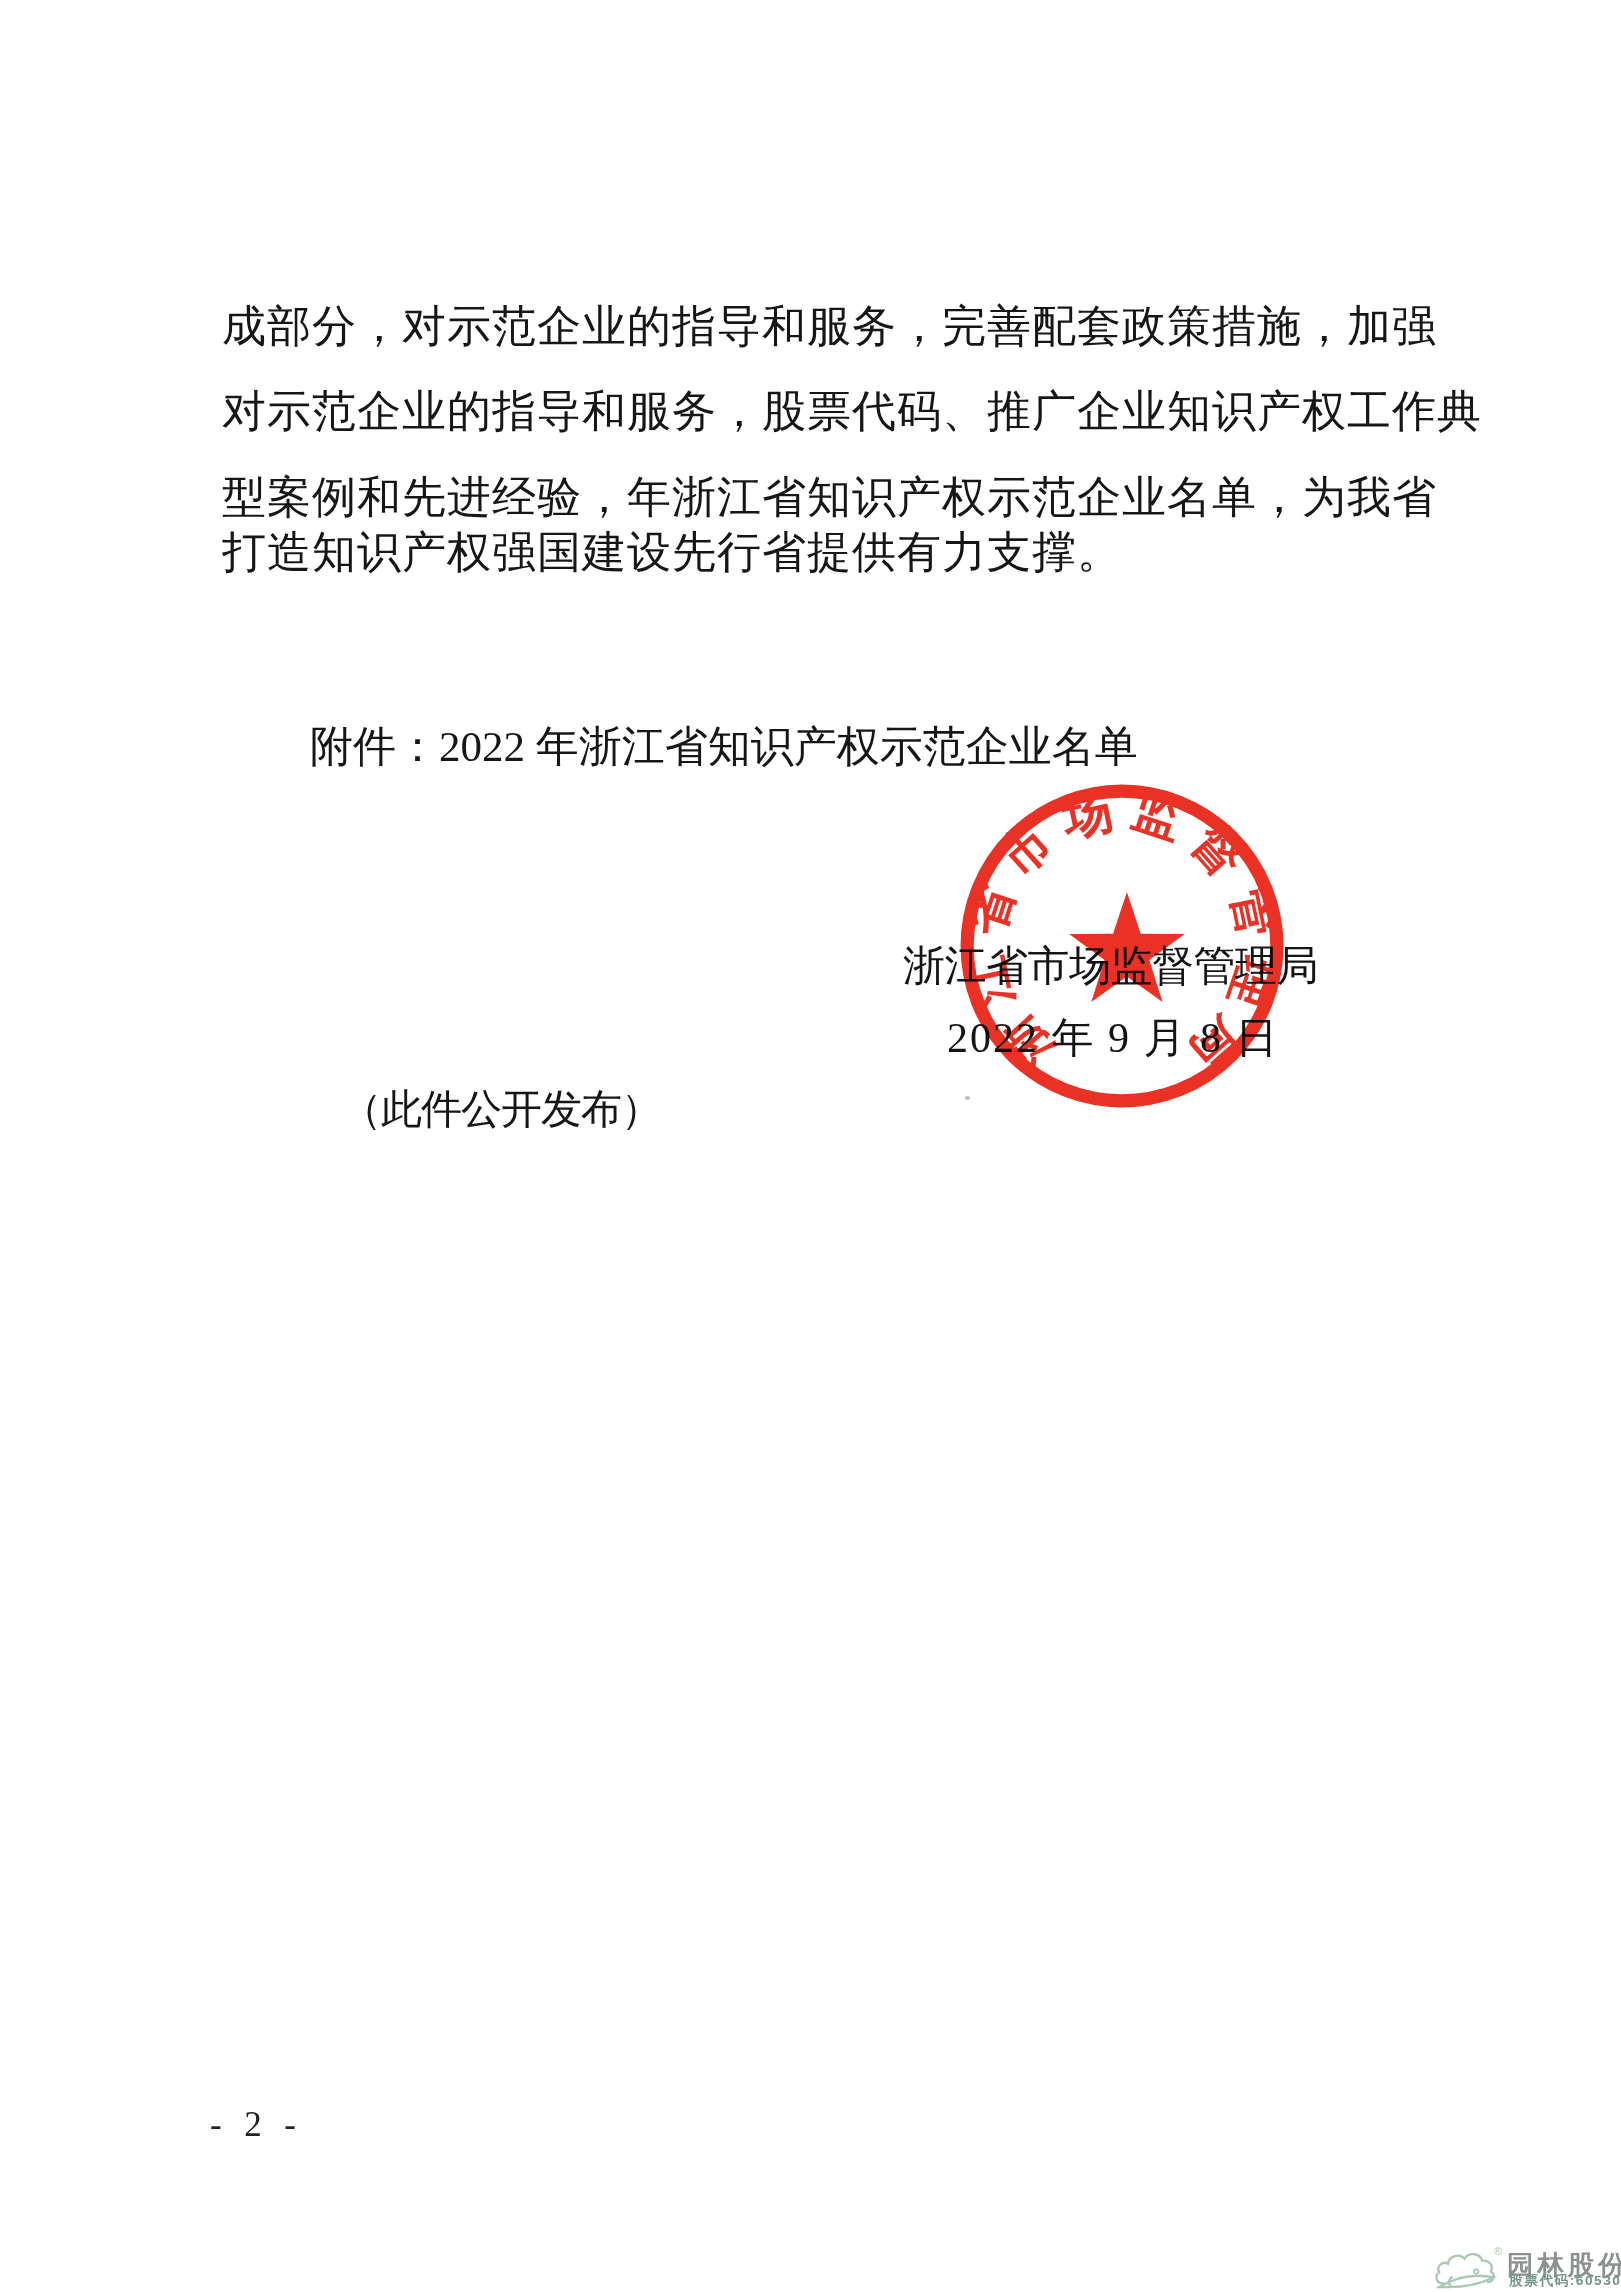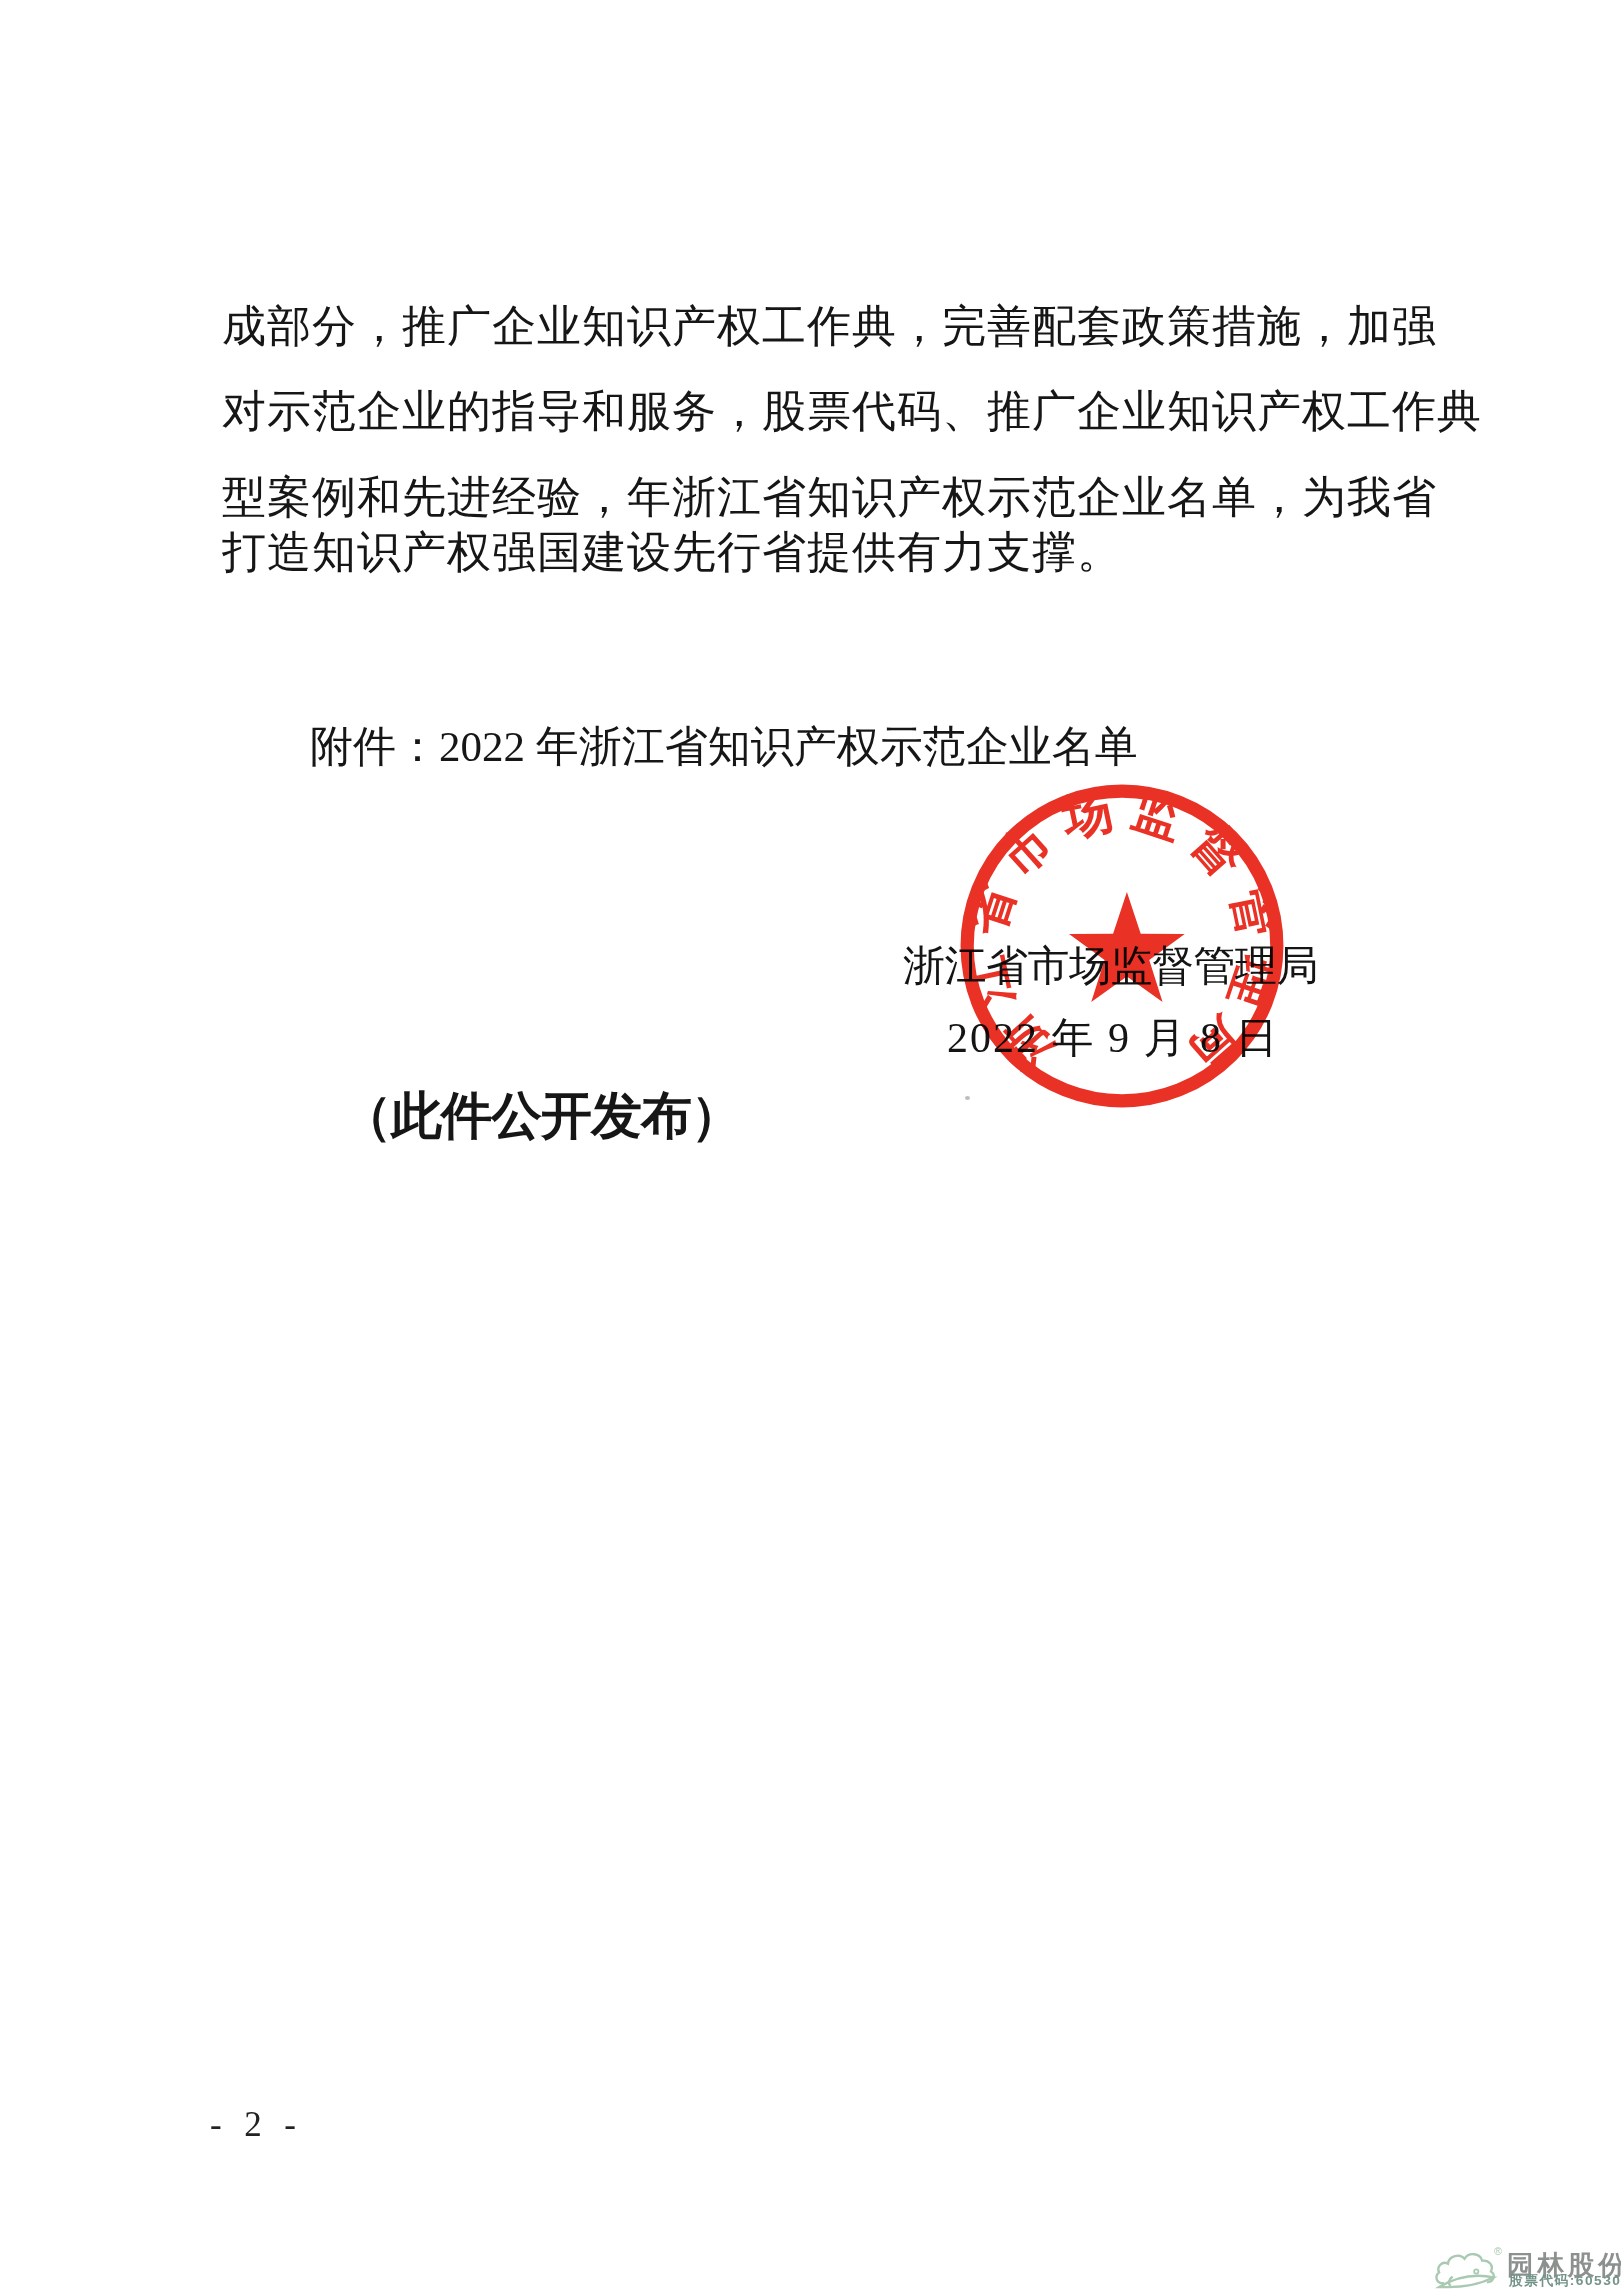--- a/index.html
+++ b/index.html
@@ -8,21 +8,21 @@
     font-family:"Liberation Serif","DejaVu Serif",serif;color:#1a1a1a;
   }
   .abs{position:absolute;white-space:pre;}
   .bodyline{
     left:222px;width:1231px;font-size:44px;line-height:59px;
     letter-spacing:1px;color:#161616;
   }
   .attachment{left:304px;top:718px;font-size:43px;color:#161616;margin-left:6px;}
   .agency{left:903px;top:938px;font-size:42px;color:#141414;letter-spacing:-0.5px;}
   .dateline{left:947px;top:1010px;font-size:42px;color:#141414;letter-spacing:2px;}
-  .release{left:341px;top:1082px;font-size:51px;color:#161616;letter-spacing:-1px;font-weight:bold;}
+  .release{left:341px;top:1082px;font-size:41px;color:#161616;letter-spacing:-1px;}
   .pagenum{left:210px;top:2105px;font-size:35px;color:#222;letter-spacing:6.9px;}
   .seal{
     position:absolute;left:926px;top:750px;width:392px;height:392px;
     mix-blend-mode:multiply;opacity:0.96;
   }
   .seal text{
     font-family:"Liberation Sans","DejaVu Sans",sans-serif;
     font-weight:bold;font-size:50px;letter-spacing:14px;
   }
   .speck{
@@ -32,21 +32,21 @@
   .wm{position:absolute;font-family:"Liberation Sans","DejaVu Sans",sans-serif;}
   .wm-name{left:1507px;top:2247px;font-size:26.5px;color:#8c918e;letter-spacing:3.9px;font-weight:bold;}
   .wm-code{left:1509px;top:2272px;font-size:13.7px;color:#74948a;letter-spacing:1.5px;font-weight:bold;}
   .wm-reg{left:1494px;top:2245px;font-size:10.8px;color:#a9c9b2;}
   .wm-icon{position:absolute;left:1433px;top:2248px;width:69px;height:43px;}
 </style>
 </head>
 <body>
 
 <div>
-  <div class="abs bodyline" style="top:297px">成部分，推广企业知识产权工作典，完善配套政策措施，加强</div>
+  <div class="abs bodyline" style="top:297px">成部分，对示范企业的指导和服务，完善配套政策措施，加强</div>
   <div class="abs bodyline" style="top:382px">对示范企业的指导和服务，股票代码、推广企业知识产权工作典</div>
   <div class="abs bodyline" style="top:468px">型案例和先进经验，年浙江省知识产权示范企业名单，为我省</div>
   <div class="abs bodyline" style="top:523px">打造知识产权强国建设先行省提供有力支撑。</div>
 
   <div class="abs attachment">附件：2022 年浙江省知识产权示范企业名单</div>
 
   <div class="abs agency">浙江省市场监督管理局</div>
   <div class="abs dateline">2022 年 9 月 8 日</div>
 
   <div class="abs release">（此件公开发布）</div>

